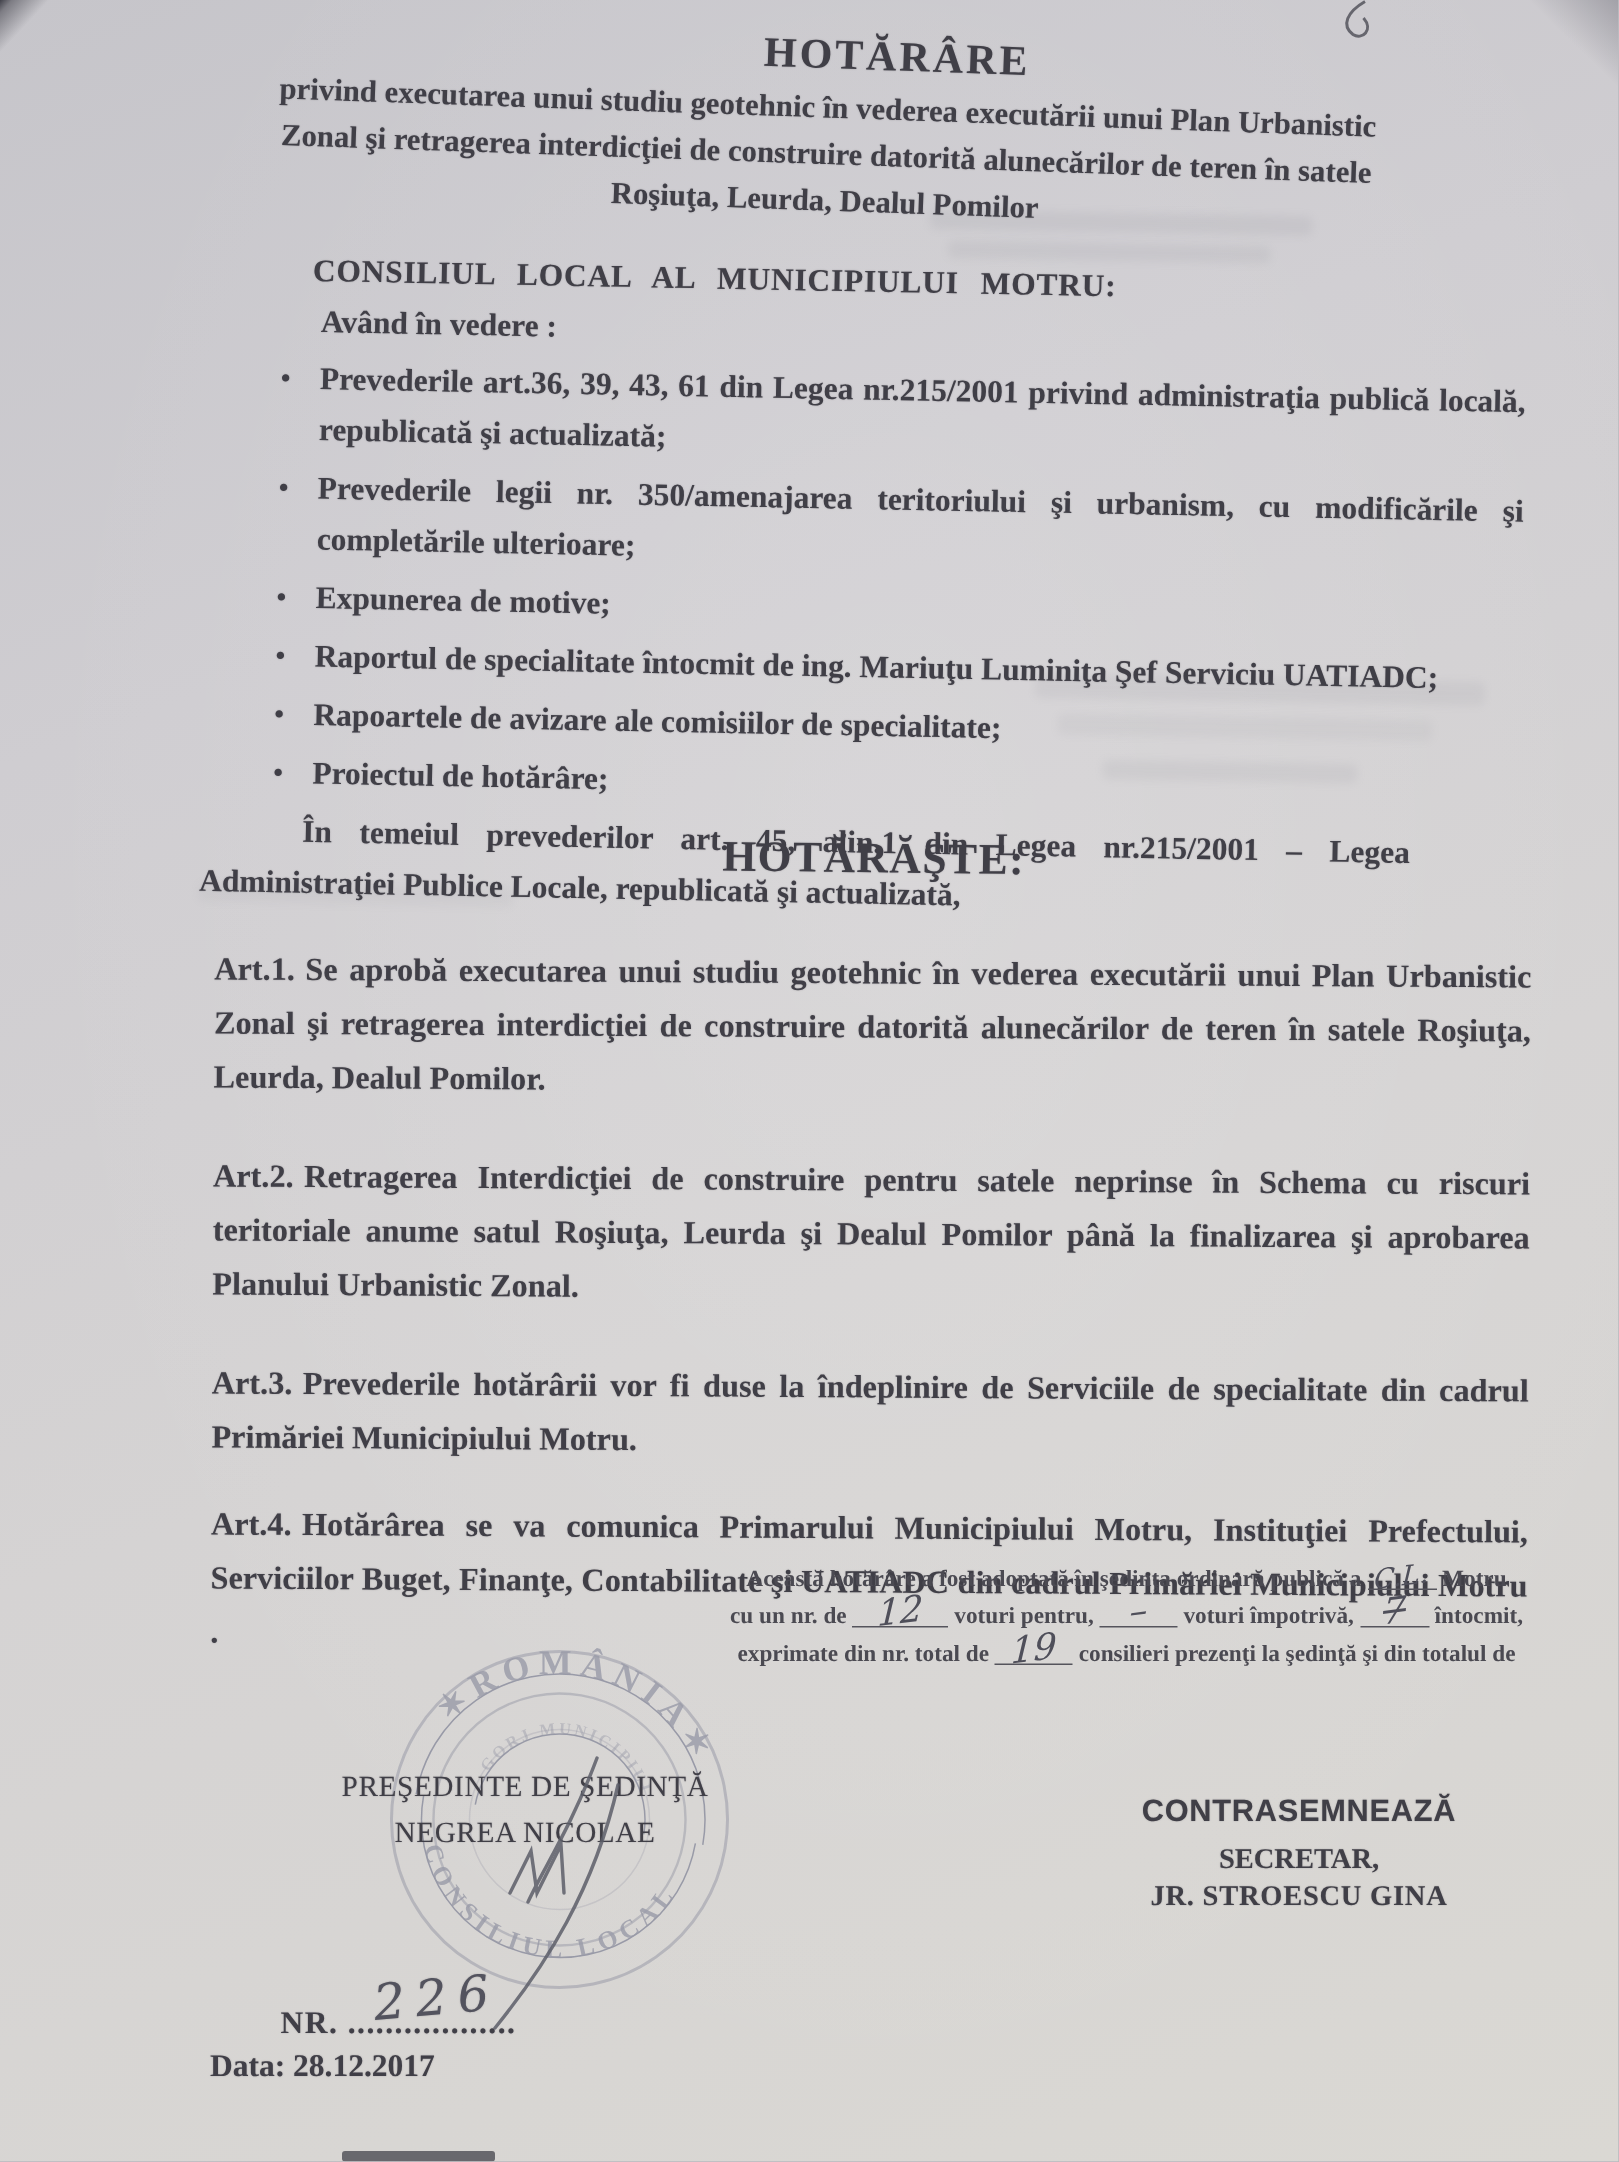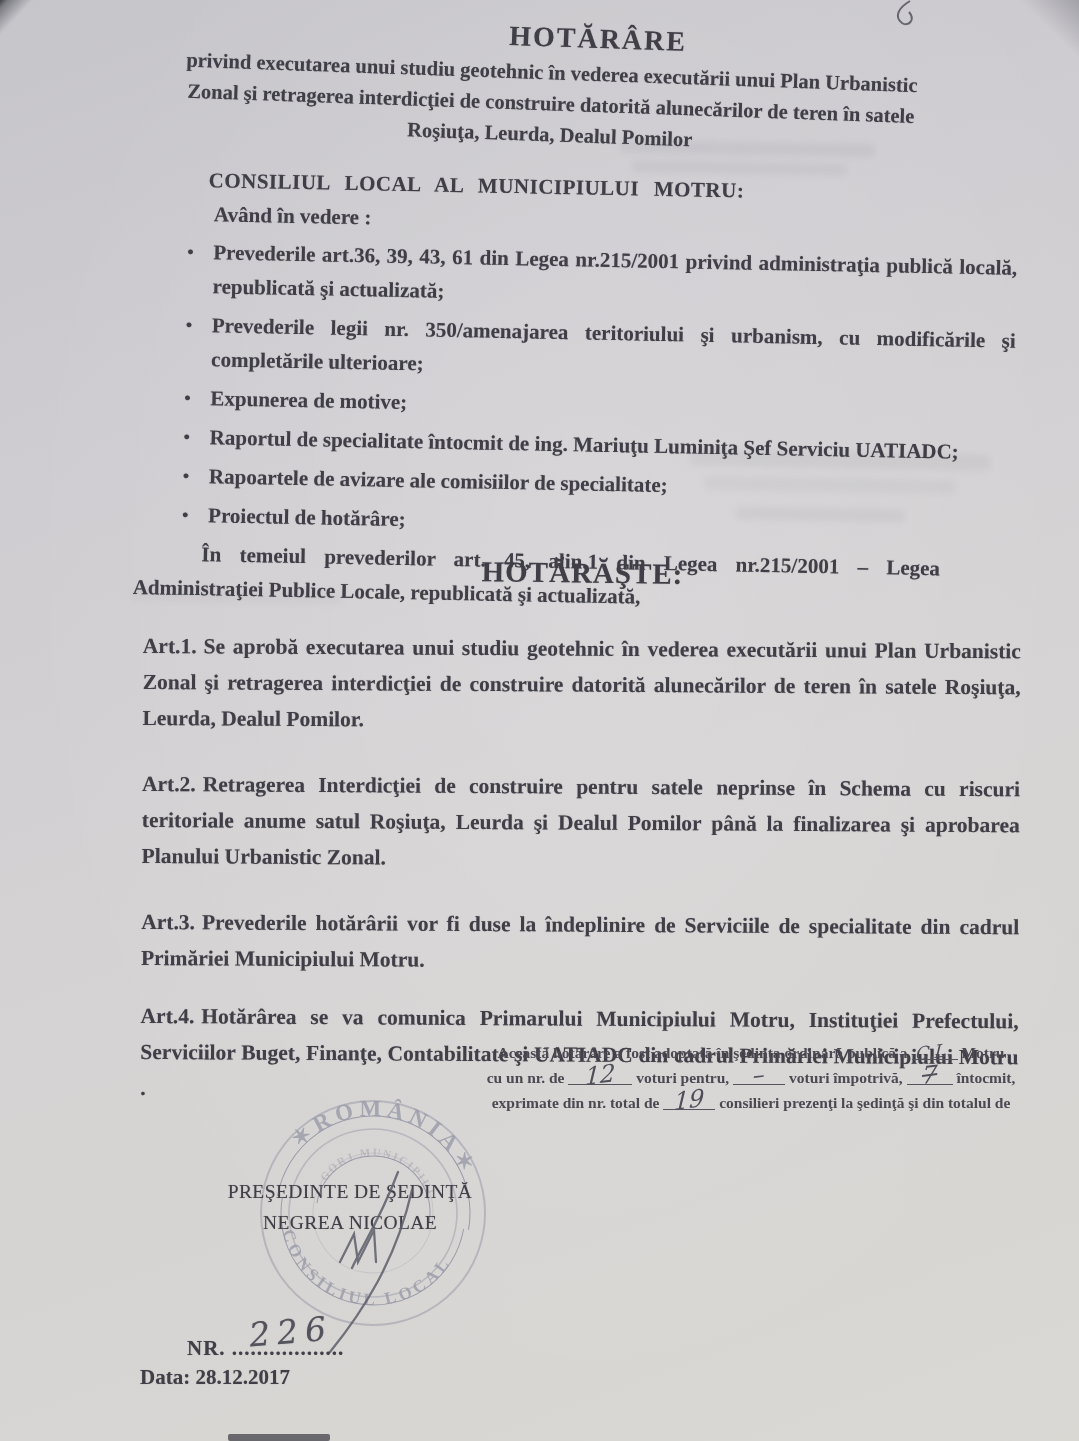--- a/index.html
+++ b/index.html
@@ -191,20 +191,25 @@
   </div>
 
   <svg class="signature-svg" width="170" height="220" viewBox="0 0 170 220">
     <g fill="none" stroke="#5d5f6a" stroke-width="2.3" opacity=".85" stroke-linecap="round">
       <path d="M 98 22 C 80 70, 62 96, 52 118"></path>
       <path d="M 40 112 l 14 -28 l 4 28 l 16 -32 l 2 32"></path>
       <path d="M 112 40 C 96 110, 64 160, 30 202"></path>
     </g>
   </svg>
 
+  <div class="countersign ink">
+    <div class="countersign-title">CONTRASEMNEAZĂ</div>
+    <div class="countersign-role">SECRETAR,</div>
+    <div class="countersign-name">JR. STROESCU  GINA</div>
+  </div>
 
   <div class="footer ink">
     <div class="nr-line" style="position:relative">
       <span>NR. ..................</span>
       <span class="nr-hand">226</span>
     </div>
     <div class="date-line">Data: 28.12.2017</div>
   </div>
 
 </div>

